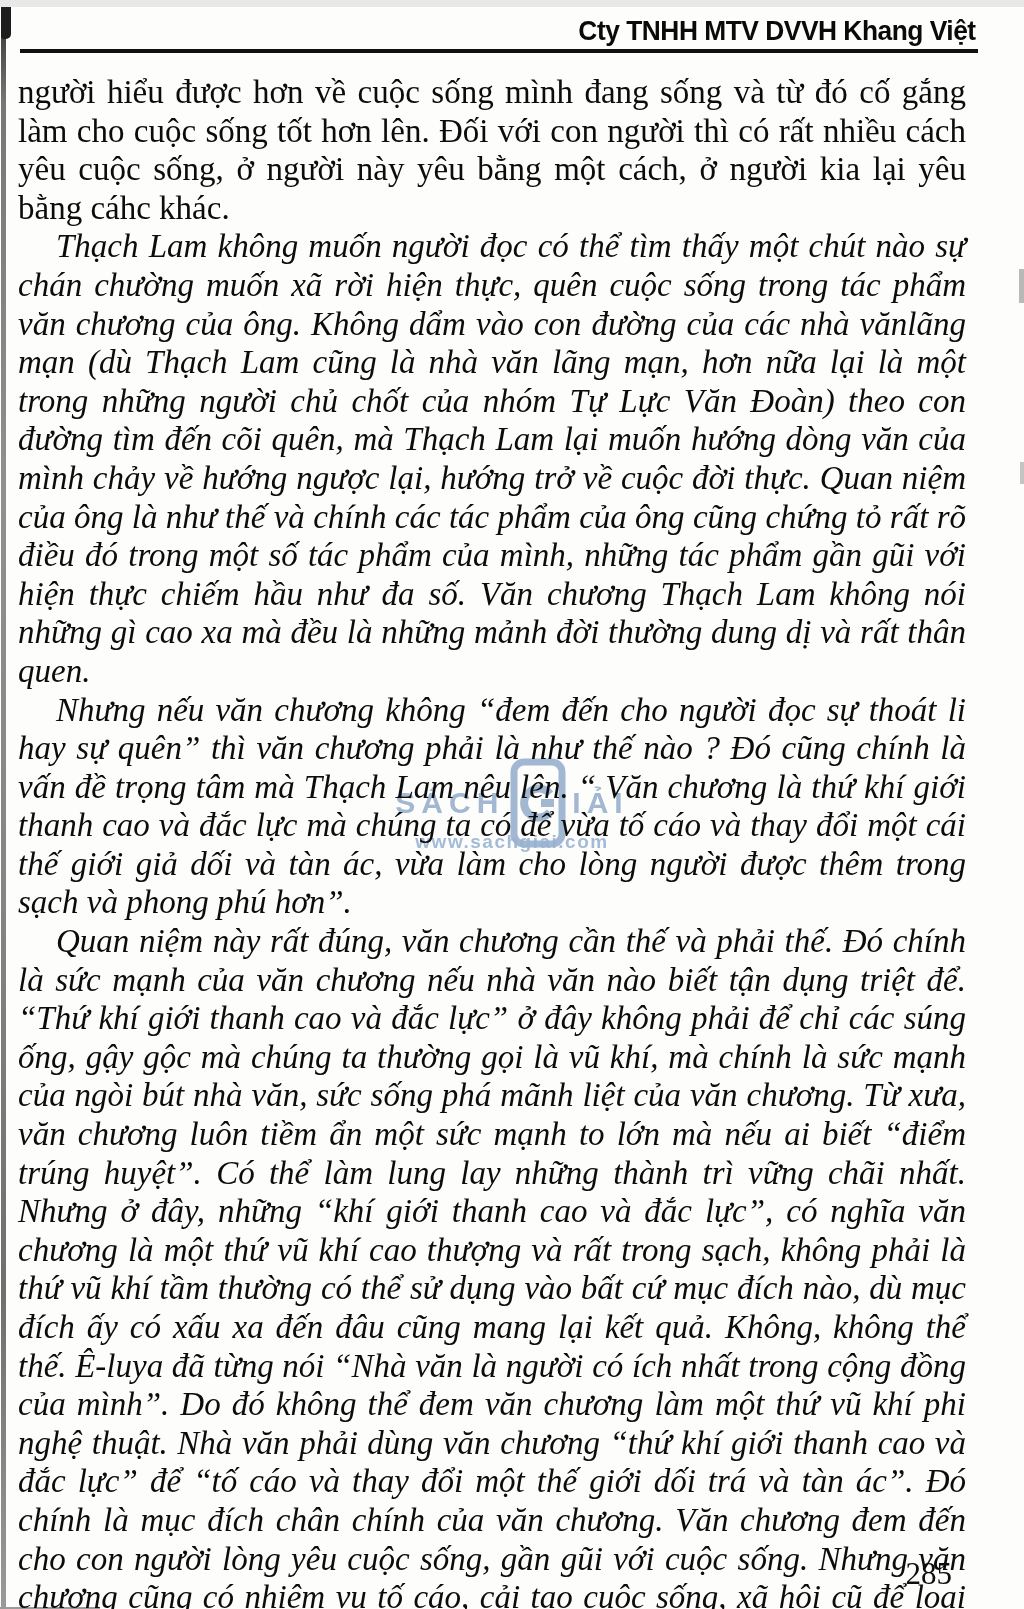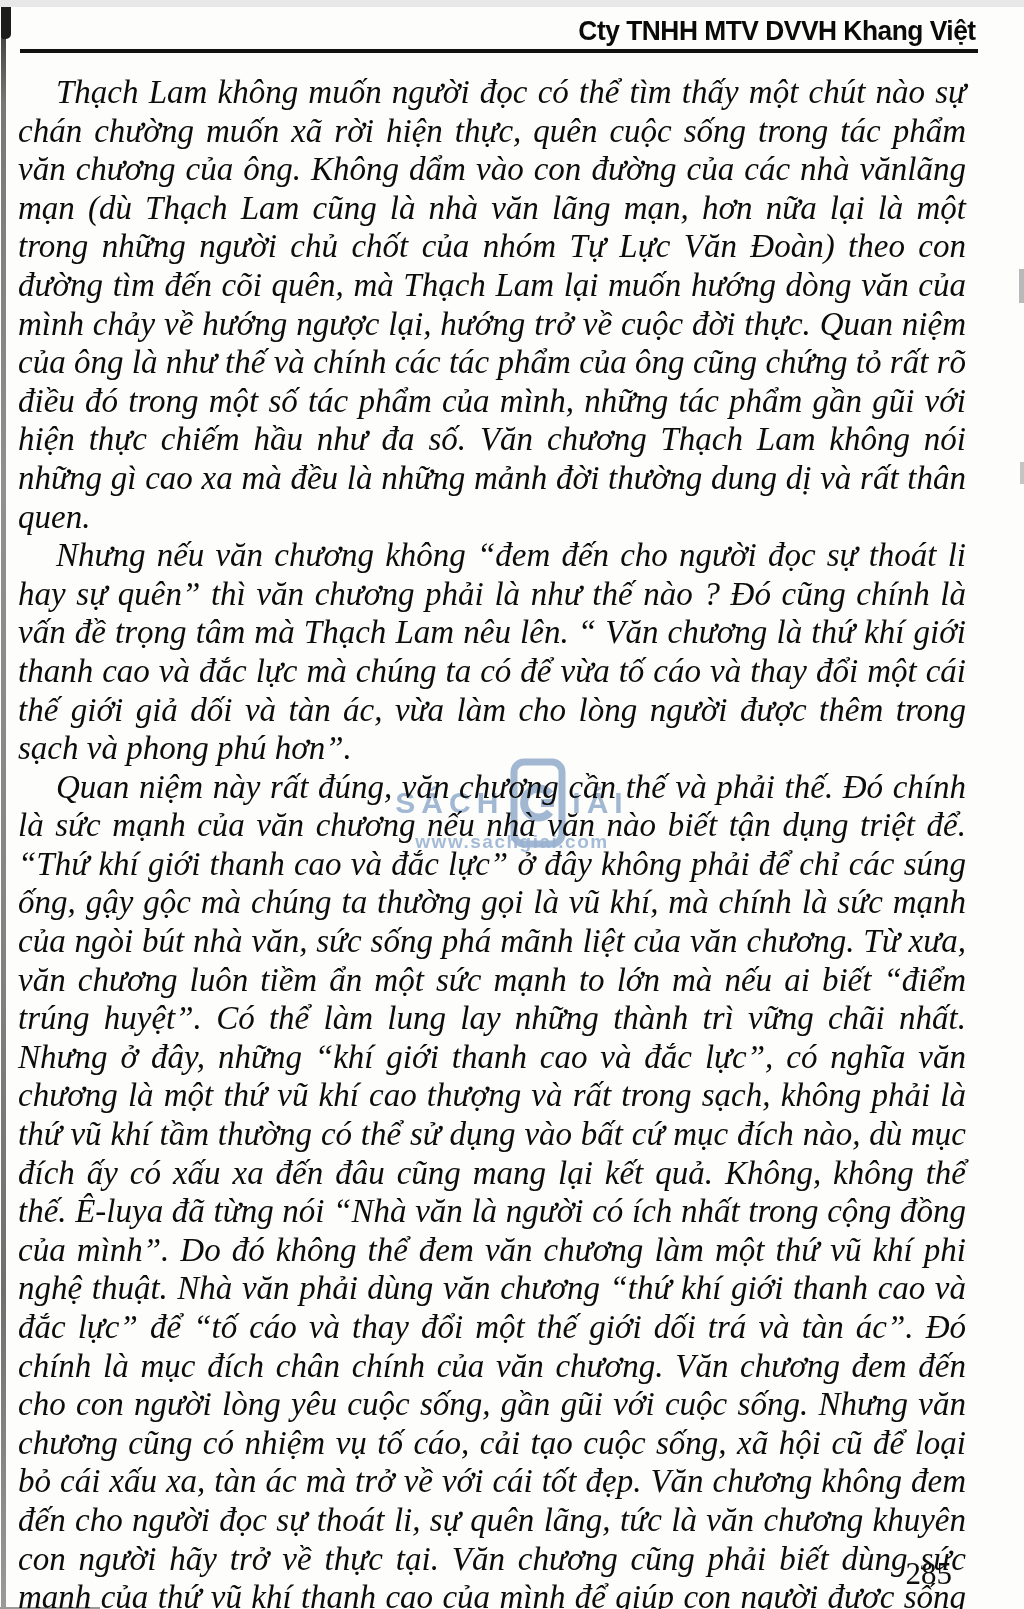--- a/index.html
+++ b/index.html
@@ -113,19 +113,20 @@
         <rect x="4" y="4" width="48" height="82" rx="10" fill="none" stroke="rgba(151,175,205,0.9)" stroke-width="7"></rect>
         <path d="M 40 36 A 14.5 14.5 0 1 0 40 54" fill="none" stroke="rgba(151,175,205,0.9)" stroke-width="8" stroke-linecap="butt"></path>
         <rect x="31" y="41" width="13" height="8" fill="rgba(151,175,205,0.9)"></rect>
       </svg>
       <span class="wm-text">IẢI</span>
     </div>
     <div class="wm-url">www.sachgiai.com</div>
   </div>
 
   <main class="body-text">
+    <p>người hiểu được hơn về cuộc sống mình đang sống và từ đó cố gắng làm cho cuộc sống tốt hơn lên. Đối với con người thì có rất nhiều cách yêu cuộc sống, ở người này yêu bằng một cách, ở người kia lại yêu bằng cáhc khác.</p>
     <p class="indent">Thạch Lam không muốn người đọc có thể tìm thấy một chút nào sự chán chường muốn xã rời hiện thực, quên cuộc sống trong tác phẩm văn chương của ông. Không dẩm vào con đường của các nhà vănlãng mạn (dù Thạch Lam cũng là nhà văn lãng mạn, hơn nữa lại là một trong những người chủ chốt của nhóm Tự Lực Văn Đoàn) theo con đường tìm đến cõi quên, mà Thạch Lam lại muốn hướng dòng văn của mình chảy về hướng ngược lại, hướng trở về cuộc đời thực. Quan niệm của ông là như thế và chính các tác phẩm của ông cũng chứng tỏ rất rõ điều đó trong một số tác phẩm của mình, những tác phẩm gần gũi với hiện thực chiếm hầu như đa số. Văn chương Thạch Lam không nói những gì cao xa mà đều là những mảnh đời thường dung dị và rất thân quen.</p>
     <p class="indent">Nhưng nếu văn chương không “đem đến cho người đọc sự thoát li hay sự quên” thì văn chương phải là như thế nào ? Đó cũng chính là vấn đề trọng tâm mà Thạch Lam nêu lên. “ Văn chương là thứ khí giới thanh cao và đắc lực mà chúng ta có để vừa tố cáo và thay đổi một cái thế giới giả dối và tàn ác, vừa làm cho lòng người được thêm trong sạch và phong phú hơn”.</p>
     <p class="indent">Quan niệm này rất đúng, văn chương cần thế và phải thế. Đó chính là sức mạnh của văn chương nếu nhà văn nào biết tận dụng triệt để. “Thứ khí giới thanh cao và đắc lực” ở đây không phải để chỉ các súng ống, gậy gộc mà chúng ta thường gọi là vũ khí, mà chính là sức mạnh của ngòi bút nhà văn, sức sống phá mãnh liệt của văn chương. Từ xưa, văn chương luôn tiềm ẩn một sức mạnh to lớn mà nếu ai biết “điểm trúng huyệt”. Có thể làm lung lay những thành trì vững chãi nhất. Nhưng ở đây, những “khí giới thanh cao và đắc lực”, có nghĩa văn chương là một thứ vũ khí cao thượng và rất trong sạch, không phải là thứ vũ khí tầm thường có thể sử dụng vào bất cứ mục đích nào, dù mục đích ấy có xấu xa đến đâu cũng mang lại kết quả. Không, không thể thế. Ê-luya  đã từng nói “Nhà văn là người có ích nhất trong cộng đồng của mình”. Do đó không thể đem văn chương làm một thứ vũ khí phi nghệ thuật. Nhà văn phải dùng văn chương  “thứ khí giới thanh cao và đắc lực” để “tố cáo và thay đổi một thế giới dối trá và tàn ác”. Đó chính là mục đích chân chính của văn chương. Văn chương đem đến cho con người lòng yêu cuộc sống, gần gũi với cuộc sống. Nhưng văn chương cũng có nhiệm vụ tố cáo, cải tạo cuộc sống, xã hội cũ để loại bỏ cái xấu xa, tàn ác mà trở về với cái tốt đẹp. Văn chương không đem đến cho người đọc sự thoát li, sự quên lãng, tức là văn chương khuyên con người hãy trở về thực tại. Văn chương cũng phải biết dùng sức mạnh của thứ vũ khí thanh cao của mình để giúp con người được sống trong một xã hội tốt đẹp. Hai nhiệm</p>
   </main>
 
   <div class="page-number">285</div>
 </div>
 
 </body></html>

